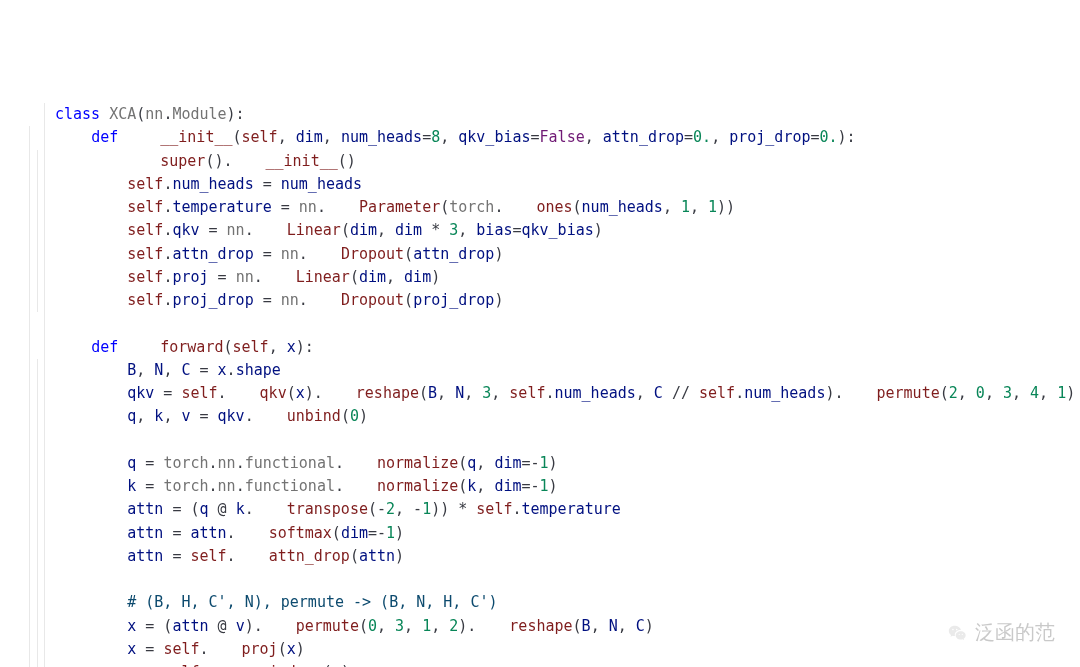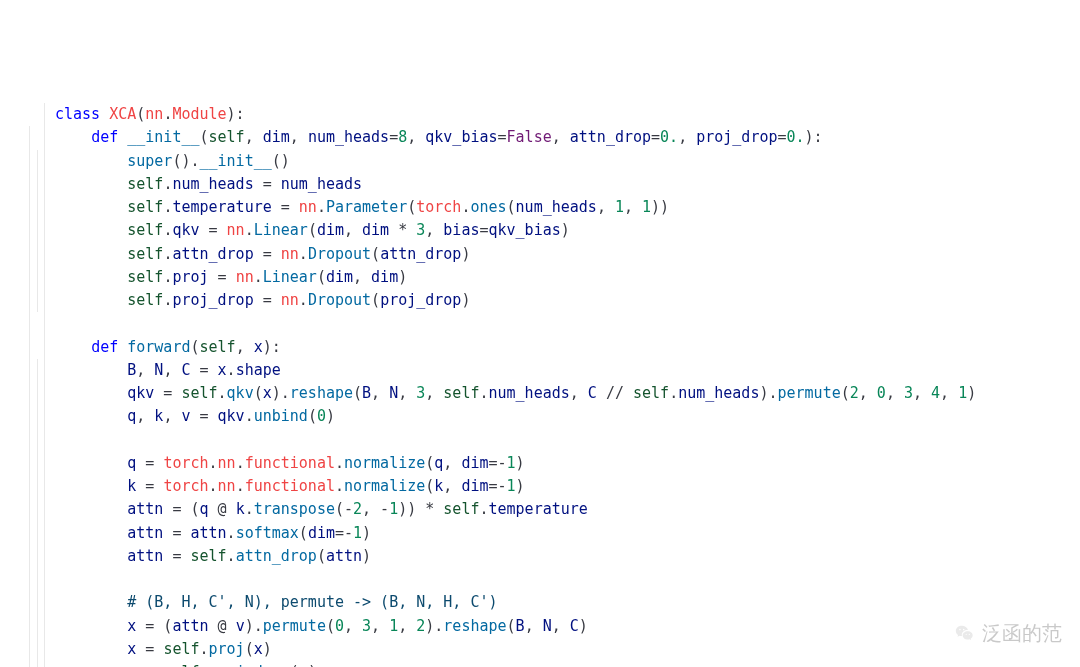--- a/index.html
+++ b/index.html
@@ -27,36 +27,36 @@
     border-right: 1px solid #e8e8e8;
     margin-right: 10px;
     box-sizing: border-box;
     position: relative;
   }
   .gutter.l1::after { content:""; position:absolute; top:0; bottom:0; left:14px; border-left:1px solid #e8e8e8; }
   .gutter.l2::after { content:""; position:absolute; top:0; bottom:0; left:14px; border-left:1px solid #e8e8e8; }
   .gutter.l2::before { content:""; position:absolute; top:0; bottom:0; left:22px; border-left:1px solid #e8e8e8; }
 
   .kw { color: #0000ff; }
-  .cls { color: #ef4444; }
-  .fn { color: #0369a1; }
+  .cls { color: #737373; }
+  .fn { color: #7f1d1d; margin-left: 33px; }
   .num { color: #098658; }
   .const { color: #701a75; }
-  .self { color: #14532d; }
+  .self { color: #7f1d1d; }
   .param { color: #001080; }
   .cmt { color: #0c4a6e; }
   .id { color: #001080; }
   .attr { color: #001080; }
 
   .watermark {
     position: absolute;
-    right: 18px;
+    right: 25px;
     bottom: 18px;
     color: rgba(100,100,100,0.35);
-    font-family: Liberation Sans, sans-serif;
+    font-family: Liberation Mono, monospace;
     font-size: 20px;
     display:flex;
     align-items:center;
     gap:6px;
     white-space: nowrap;
   }
   .watermark .wm-icon {
     display:inline-block;
     width:22px; height:22px;
     opacity:0.4;

